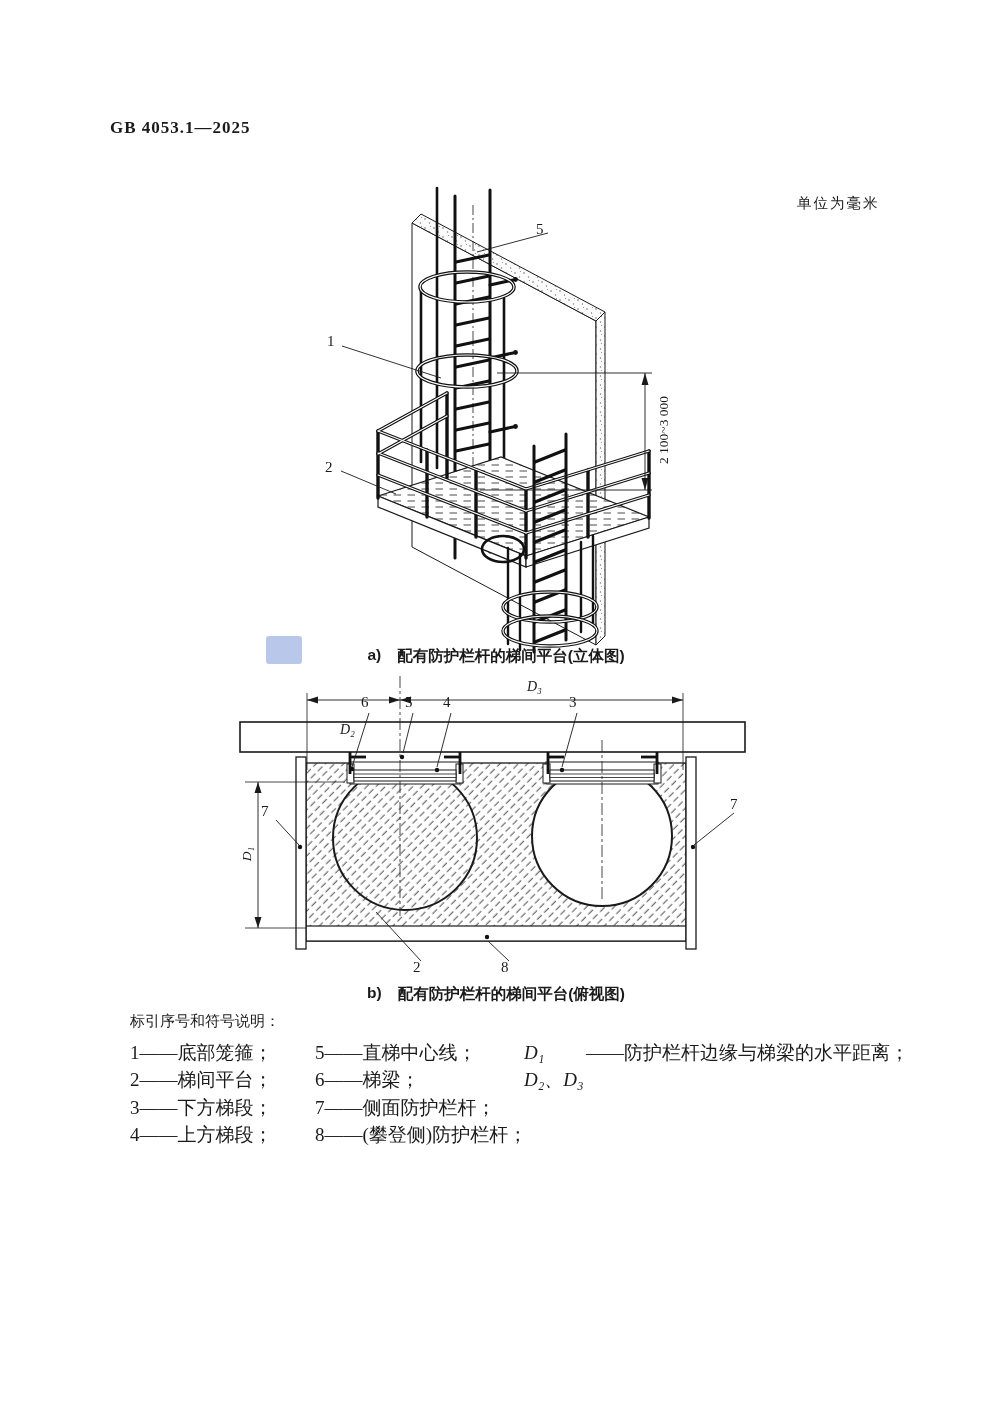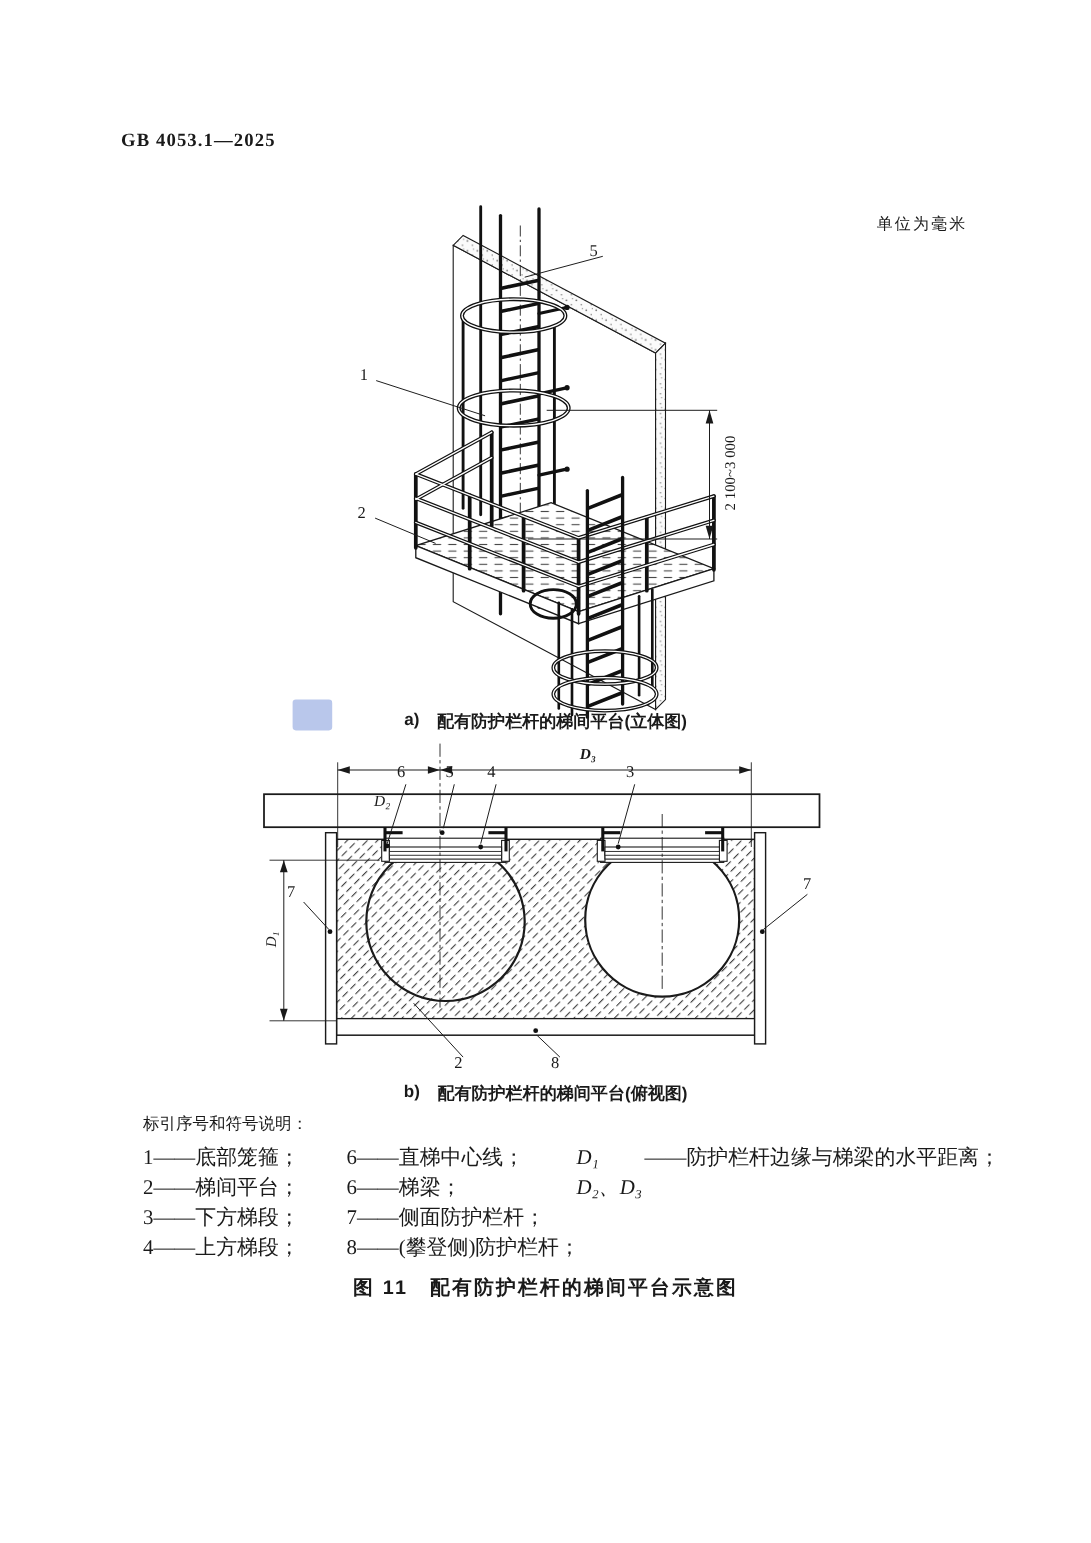--- a/index.html
+++ b/index.html
@@ -276,21 +276,21 @@
         <circle cx="300" cy="847" r="2.2" fill="#111111" stroke="none"></circle>
       <line x1="734" y1="813" x2="694" y2="845"></line>
         <circle cx="693" cy="847" r="2.2" fill="#111111" stroke="none"></circle>
       <line x1="421" y1="961" x2="376" y2="912"></line>
       <line x1="509" y1="961" x2="488" y2="941"></line>
         <circle cx="487" cy="937" r="2.2" fill="#111111" stroke="none"></circle>
     </g>
   </svg>
 
   <span class="abs dim-label" style="left:340px;top:679px;margin-top:43px;">D₂</span>
-  <span class="abs dim-label" style="left:527px;top:679px;font-weight:bold;">D₃</span>
+  <span class="abs dim-label" style="left:527px;top:679px;">D₃</span>
   <span class="abs callout-num" style="left:361px;top:694px;">6</span>
   <span class="abs callout-num" style="left:405px;top:694px;">5</span>
   <span class="abs callout-num" style="left:443px;top:694px;">4</span>
   <span class="abs callout-num" style="left:569px;top:694px;">3</span>
   <span class="abs callout-num" style="left:261px;top:803px;">7</span>
   <span class="abs callout-num" style="left:730px;top:796px;">7</span>
   <span class="abs callout-num" style="left:413px;top:959px;">2</span>
   <span class="abs callout-num" style="left:501px;top:959px;">8</span>
   <span class="abs dim-rot dim-label" style="left:207px;top:846px;width:80px;">D₁</span>
 
@@ -302,38 +302,37 @@
   <div class="abs legend-intro">标引序号和符号说明：</div>
 
   <div class="abs legend legend-col" style="left:130px;top:1039px;">
     <div>1——底部笼箍；</div>
     <div>2——梯间平台；</div>
     <div>3——下方梯段；</div>
     <div>4——上方梯段；</div>
   </div>
 
   <div class="abs legend legend-col" style="left:315px;top:1039px;">
-    <div>6——直梯中心线；</div>
+    <div>5——直梯中心线；</div>
     <div>6——梯梁；</div>
     <div>7——侧面防护栏杆；</div>
     <div>8——(攀登侧)防护栏杆；</div>
   </div>
 
   <div class="abs legend" style="left:524px;top:1039px;">
     <div class="d-row">
       <span class="d-sym">D₁</span>
       <span>——防护栏杆边缘与梯梁的水平距离；</span>
     </div>
     <div class="d-row">
       <span class="d-sym">D₂、D₃</span>
     </div>
   </div>
 
 
-  <div class="abs figure-title">图 11　配有防护栏杆的梯间平台示意图</div>
 
   <div class="abs page-number">14</div>
 
   <svg class="abs" style="left:543px;top:1338px;" width="52" height="46" viewBox="0 0 52 46">
     <ellipse cx="20" cy="17" rx="18" ry="15" fill="#9e9e9e"></ellipse>
     <polygon points="10,28 8,37 18,31" fill="#9e9e9e"></polygon>
     <circle cx="14" cy="14" r="2.2" fill="#ffffff"></circle>
     <circle cx="26" cy="14" r="2.2" fill="#ffffff"></circle>
     <ellipse cx="37" cy="29" rx="13" ry="11" fill="#8f8f8f"></ellipse>
     <polygon points="44,38 48,45 38,40" fill="#8f8f8f"></polygon>

